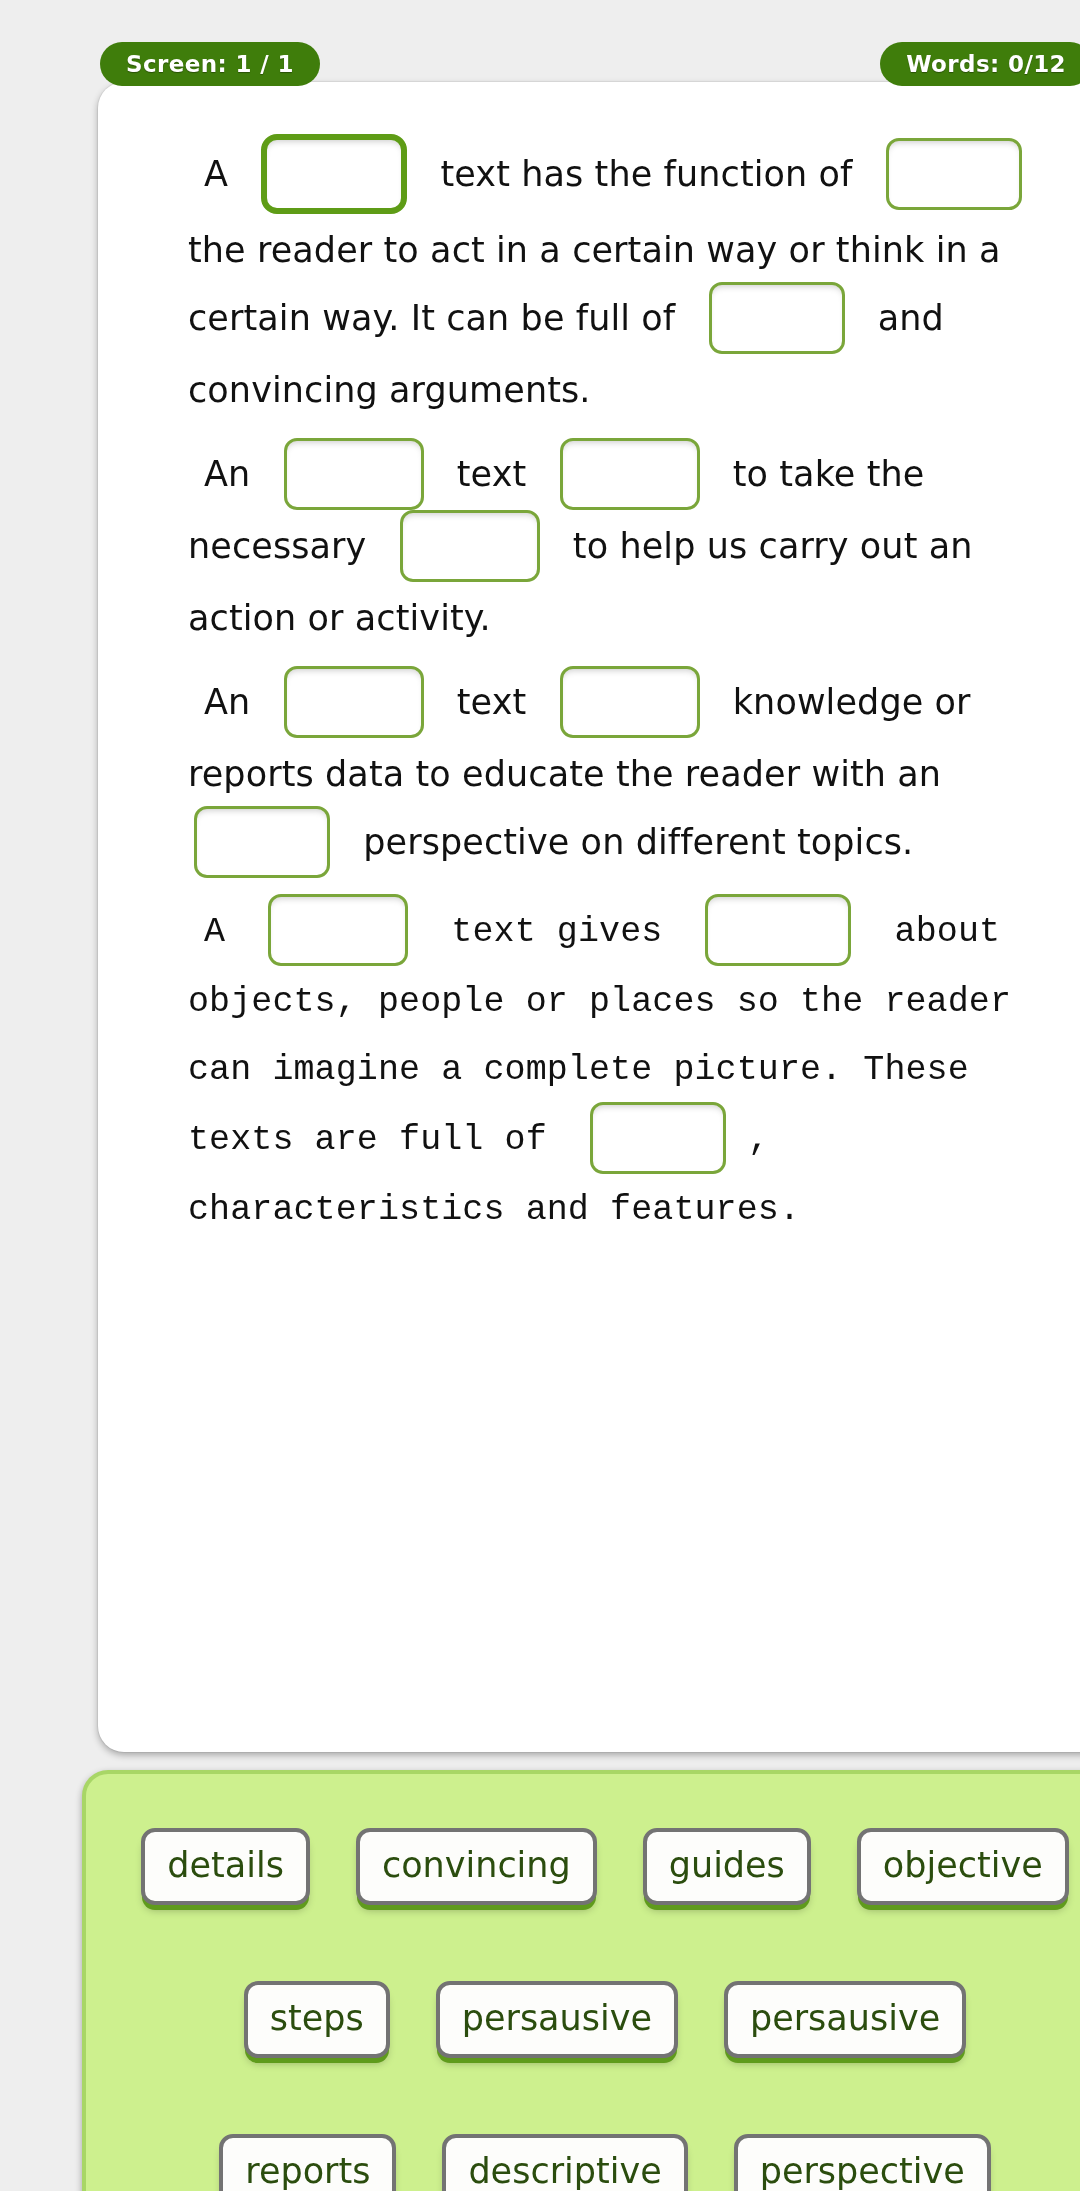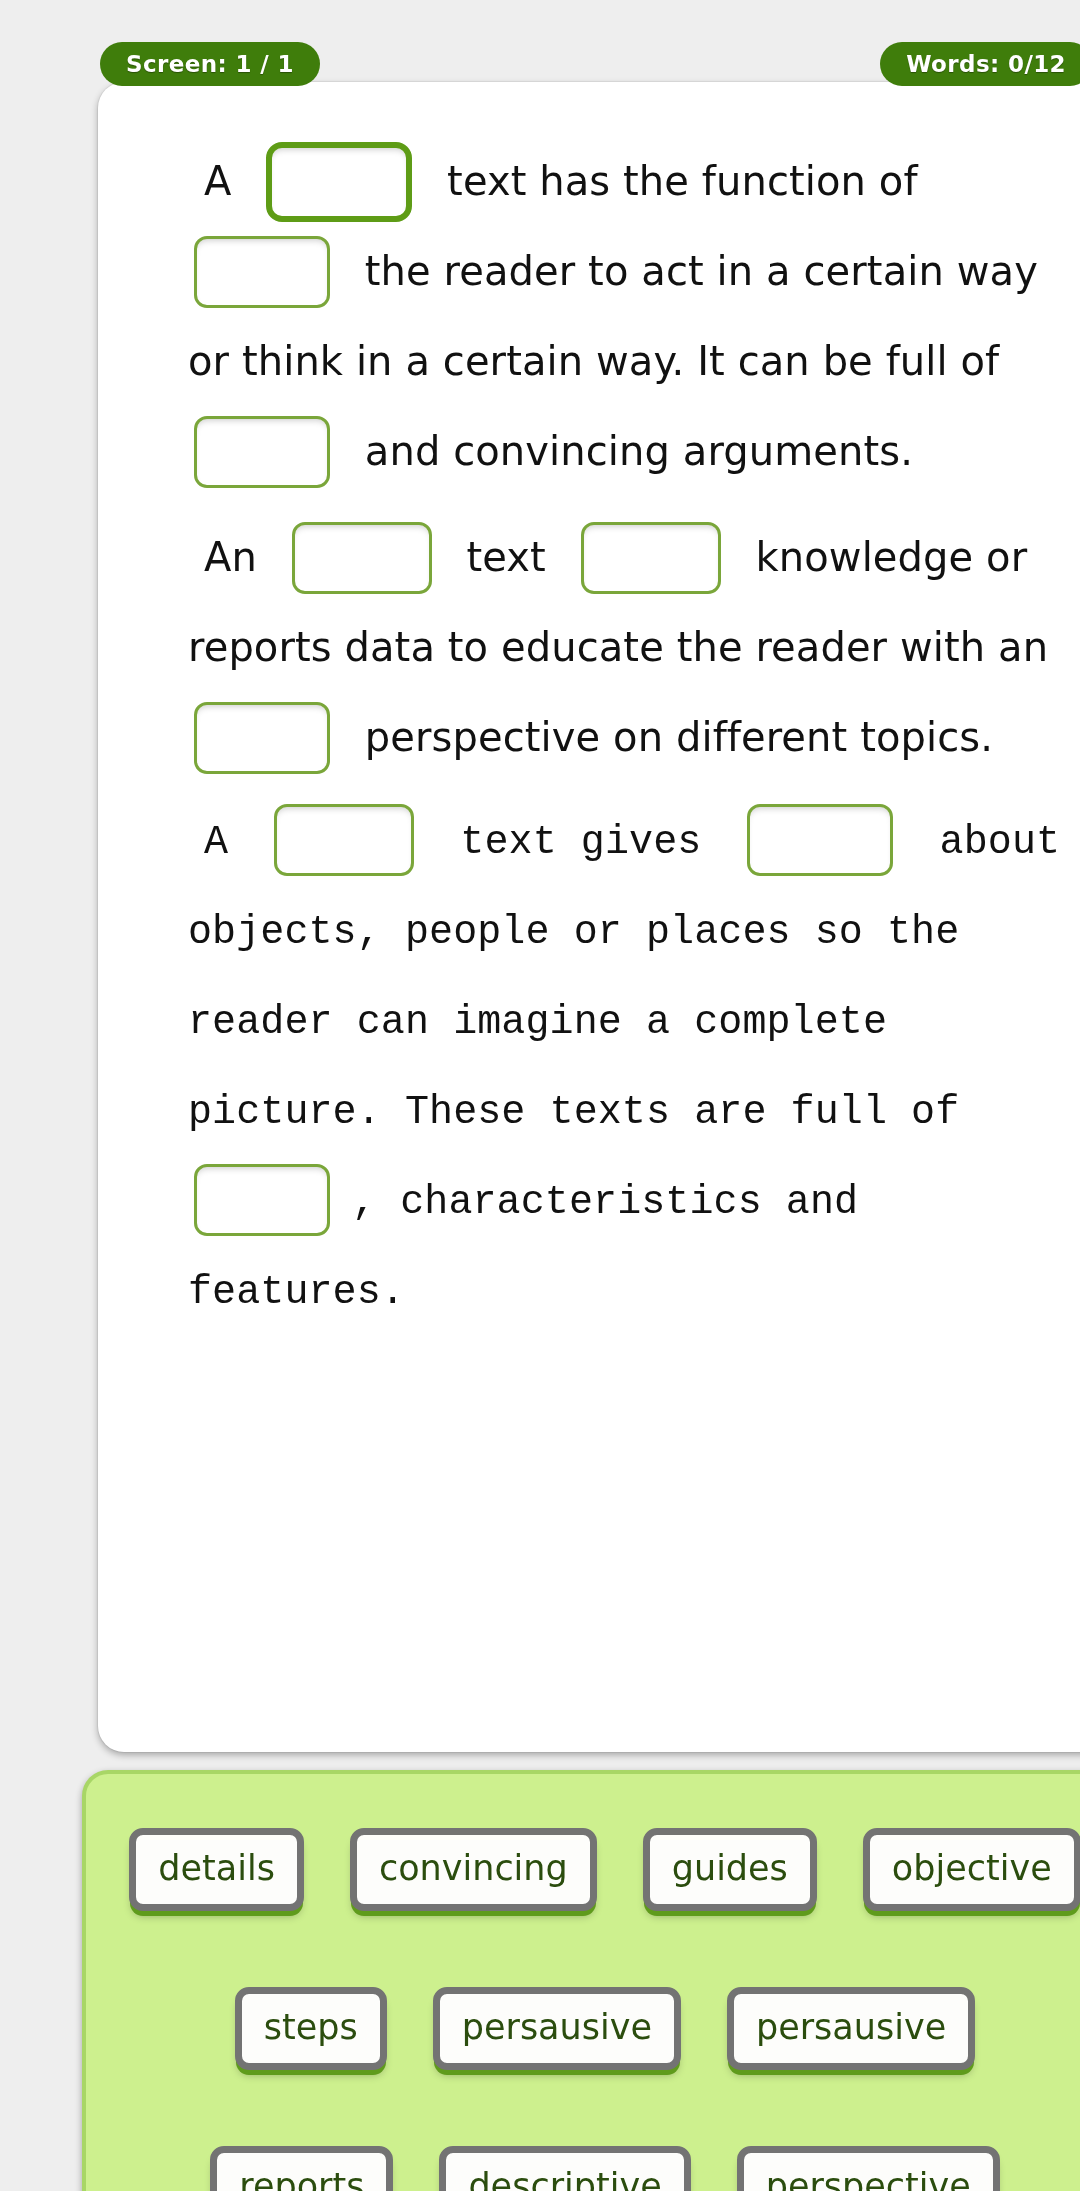--- a/index.html
+++ b/index.html
@@ -53,22 +53,22 @@
   }
 
   .text-inner {
     position: absolute;
     left: 0; top: 0;
     width: 1013px;
     padding: 22px 34px 24px 58px;
   }
 
   .para {
-    font-size: 40px;
-    line-height: 90px;
+    font-size: 35px;
+    line-height: 68px;
     color: #111111;
     letter-spacing: .1px;
     margin-bottom: 2px;
   }
   .para.p2 { margin-top: 16px; }
   .para.p3 { margin-top: 16px; }
   .para.p4 { margin-top: 16px; font-family: Liberation Mono, monospace; }
 
   
   .blank {
@@ -132,21 +132,21 @@
   }
   .wb-row {
     display: flex;
     justify-content: center;
     align-items: center;
     gap: 14px;
     width: 100%;
   }
   .word-chip {
     background: #fdfdfb;
-    border: 7px solid #737373;
+    border: 4px solid #737373;
     border-radius: 14px;
     color: #2b4d0e;
     font-size: 35px;
     line-height: 1;
     padding: 16px 22px 18px;
     white-space: nowrap;
     box-shadow: 0 6px 0 -1px #5f9b1c, 0 8px 9px -3px rgba(0,0,0,.28);
     cursor: pointer;
     user-select: none;
   }
@@ -164,20 +164,21 @@
 
 <div id="app">
 
   <div class="badge badge-left">Screen: 1 / 1</div>
 
   <div class="badge badge-right">Words: 0/12</div>
 
   <div class="text-panel">
     <div class="text-inner" id="paragraphs">
         <div class="para p1"><span>A </span><span class="blank w-xl active"></span><span> text has the function of </span><span class="blank w-md"></span><span> the reader to act in a certain way or think in a certain way. It can be full of </span><span class="blank w-md"></span><span> and convincing arguments.</span></div>
+        <div class="para p2"><span>An </span><span class="blank w-lg"></span><span> text </span><span class="blank w-lg"></span><span> to take the necessary </span><span class="blank w-lg"></span><span> to help us carry out an action or activity.</span></div>
         <div class="para p3"><span>An </span><span class="blank w-lg"></span><span> text </span><span class="blank w-lg"></span><span> knowledge or reports data to educate the reader with an </span><span class="blank w-md"></span><span> perspective on different topics.</span></div>
         <div class="para p4"><span>A </span><span class="blank w-lg"></span><span> text gives </span><span class="blank w-xl"></span><span> about objects, people or places so the reader can imagine a complete picture. These texts are full of </span><span class="blank w-md"></span><span>, characteristics and features.</span></div>
       </div>
 
     <div class="scroll-track">
       <div class="scroll-seg seg-a"></div>
       <div class="scroll-seg seg-b"></div>
     </div>
   </div>
 

